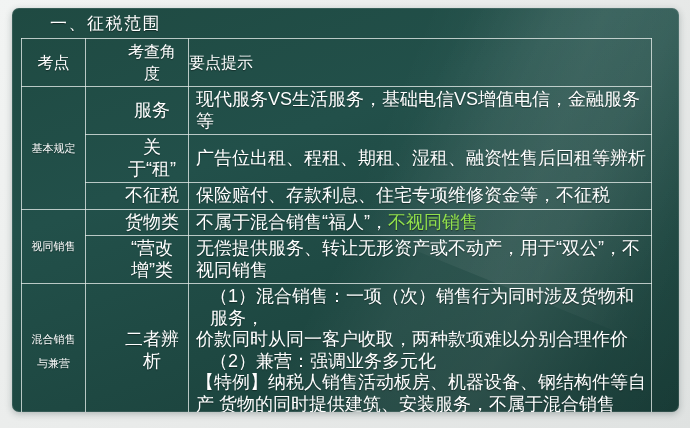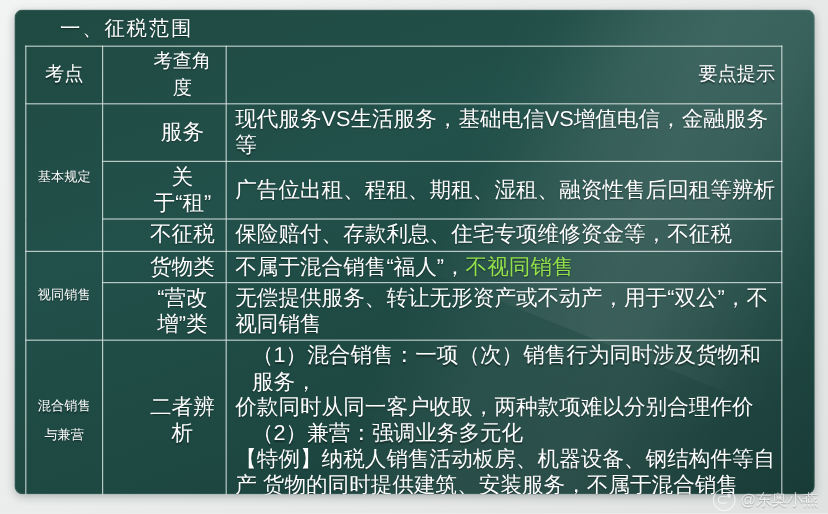--- a/index.html
+++ b/index.html
@@ -96,21 +96,21 @@
     vertical-align: middle;
     text-shadow: 0 1px 1px rgba(0,0,0,0.40);
     box-sizing: border-box;
     background: transparent;
   }
   .c1 { width: 64px;  text-align: center; }
   .c2 { width: 103px; text-align: center; padding-left: 35px; }
   .c3 { width: 463px; text-align: left; padding-left: 7px; }
 
   .hdr { font-size: 16px; }
-  .hdr.c3 { text-align: right; padding-left: 0; margin-top: 20px; }
+  .hdr.c3 { text-align: left; padding-left: 0; margin-top: 20px; }
 
   .grp { font-size: 11px; line-height: 24px; }
 
   .indent { padding-left: 14px; display: block; }
   .hl {
     color: #92e14c;
     text-shadow: 0 1px 1px rgba(0,0,0,0.45);
   }
 
   
@@ -209,18 +209,14 @@
             <span class="indent">（2）兼营：强调业务多元化</span>
             <span>【特例】纳税人销售活动板房、机器设备、钢结构件等自产</span>
             <span>货物的同时提供建筑、安装服务，不属于混合销售</span>
           </td>
         </tr>
       </tbody>
     </table>
 
   </div>
 
-  <div id="watermark">
-    <span id="wm-icon"></span>
-    <span id="wm-text">@东奥小燕</span>
-  </div>
 
 </div>
 
 </body></html>

